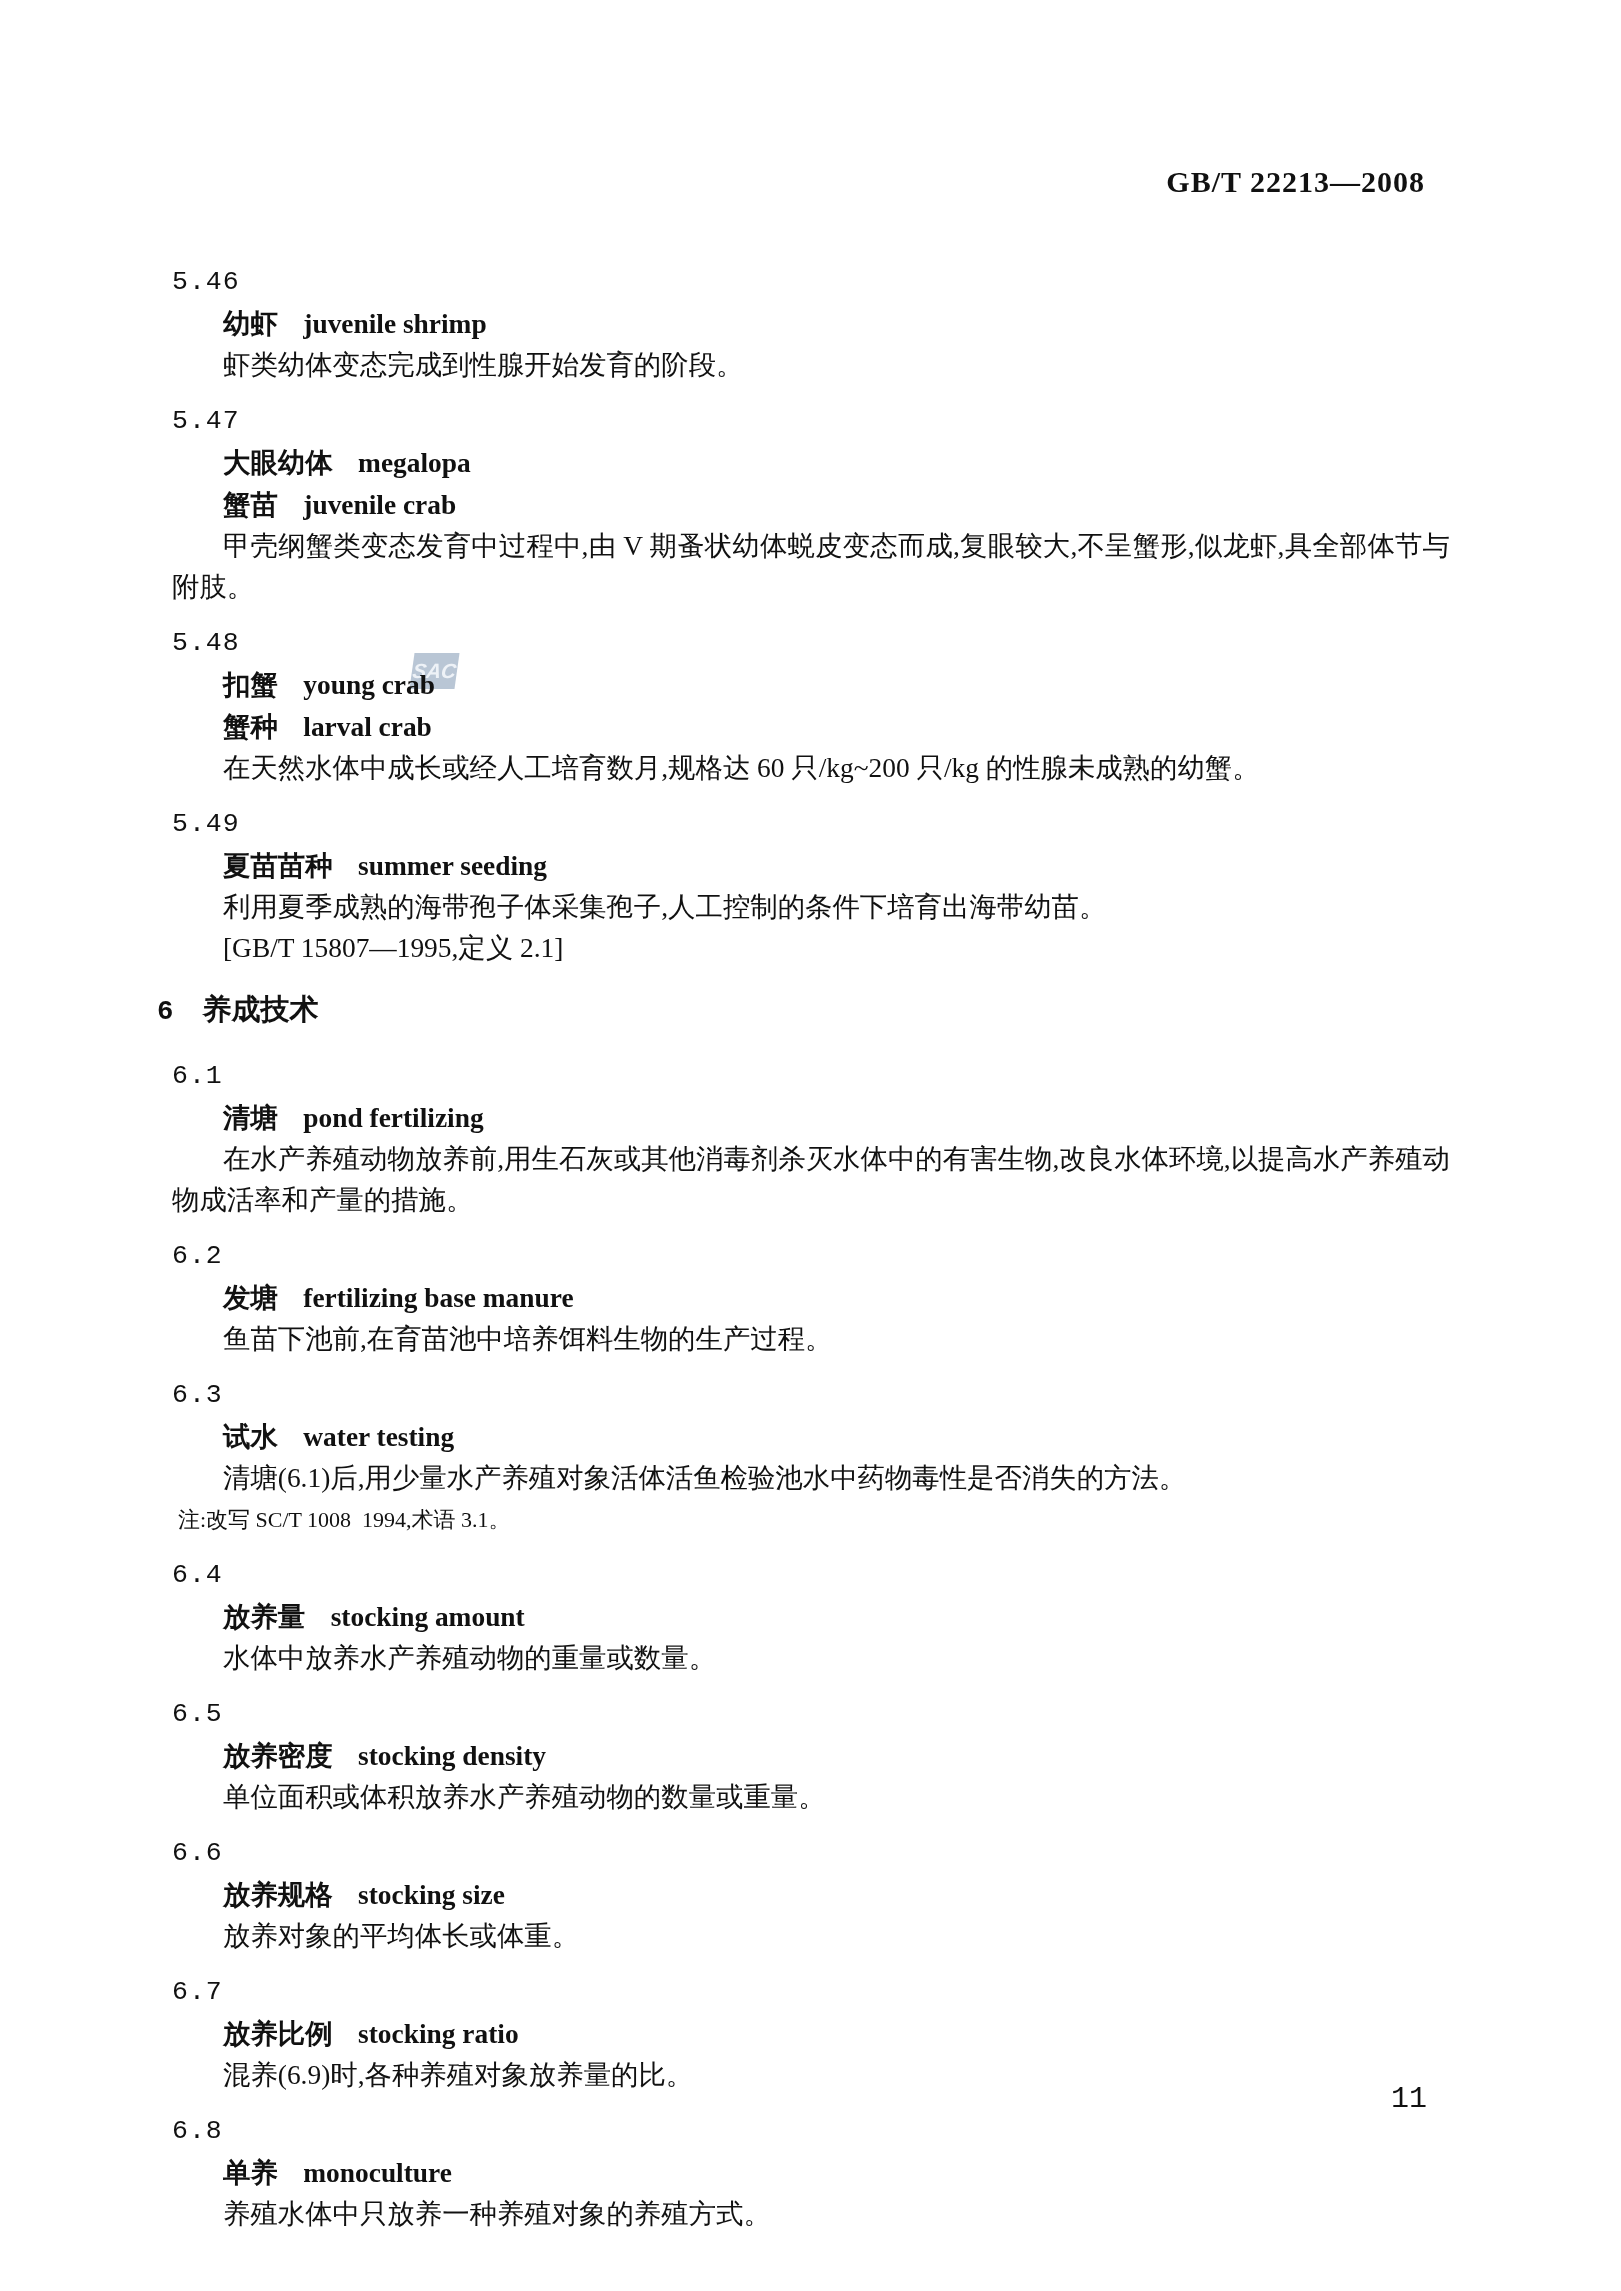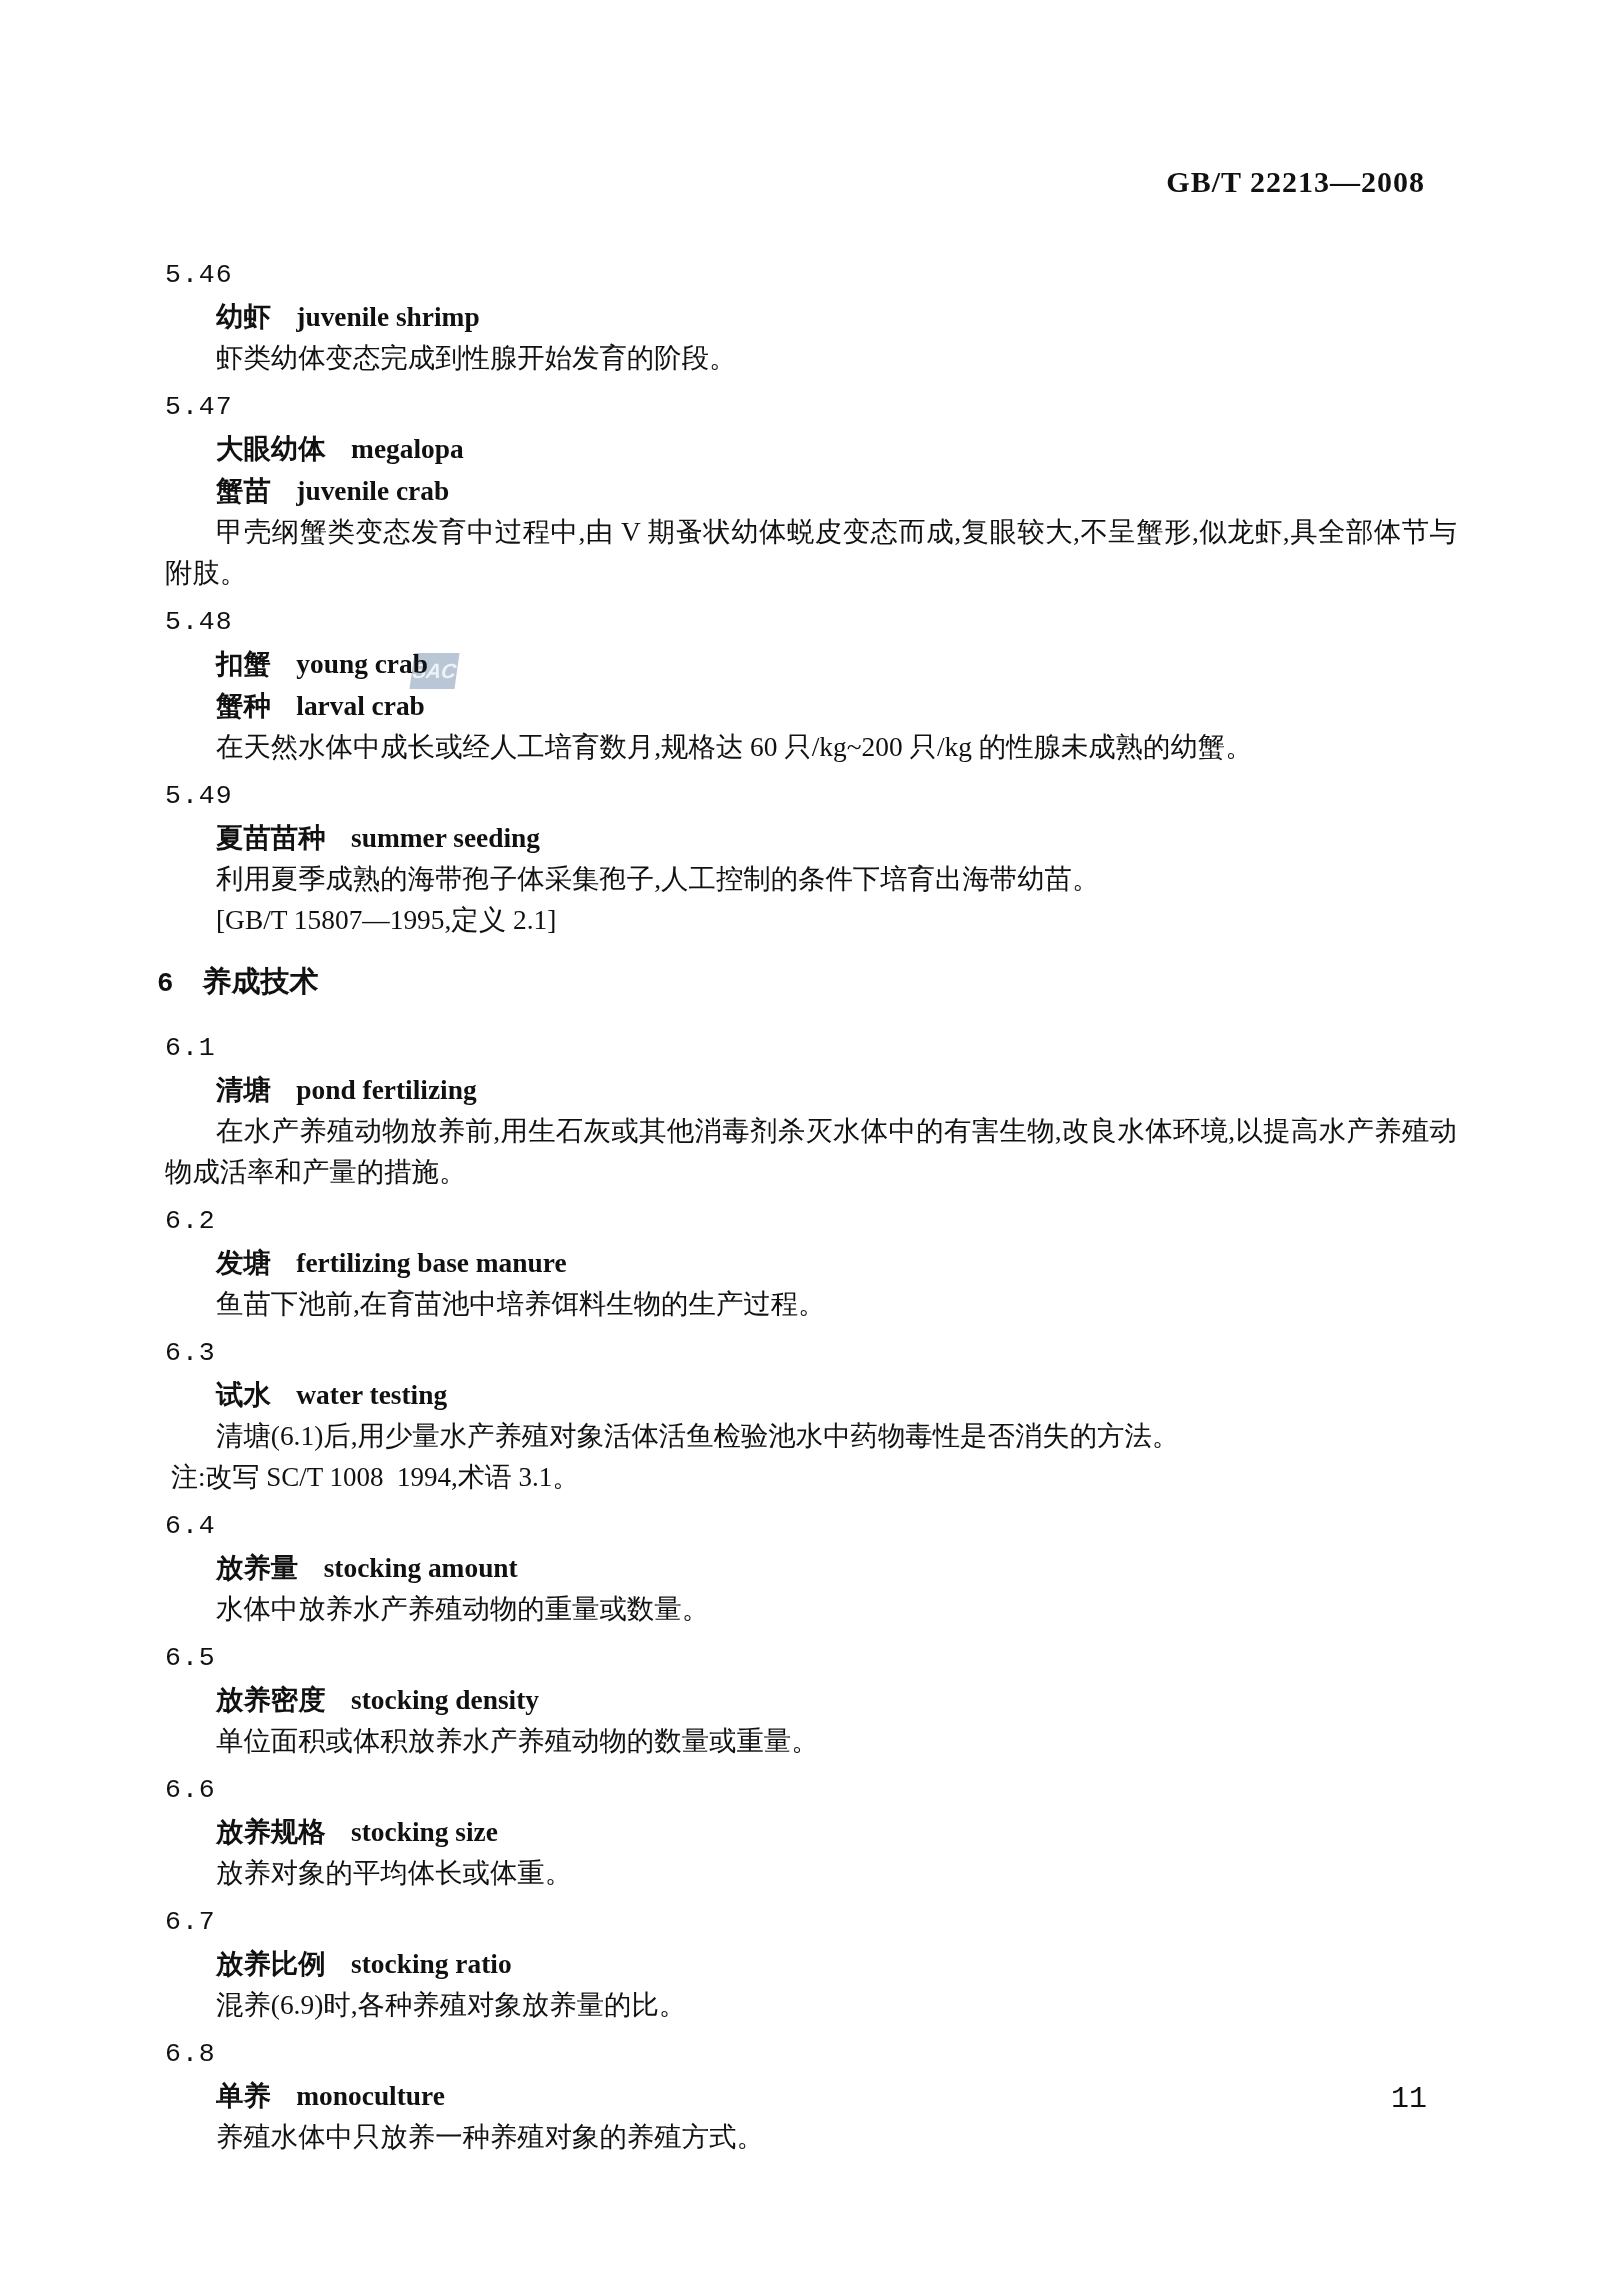--- a/index.html
+++ b/index.html
@@ -34,21 +34,21 @@
     z-index:0;
   }
   .content{
     position:absolute;
     left:157px;top:247px;
     width:1308px;
     font-size:27.4px;
     line-height:41px;
     z-index:1;
   }
-  .sec{margin:8px;}
+  .sec{margin:15px;}
   .sec-no{
     font-family:"Liberation Mono","DejaVu Sans Mono",monospace;
     font-size:26.5px;
     letter-spacing:1px;
   }
   .term-line{
     padding-left:51px;
     font-weight:bold;
   }
   .term-zh{
@@ -61,21 +61,21 @@
     margin-left:25.5px;
   }
   p.def, p.ref{
     margin:0;
     text-indent:51px;
     text-align:justify;
   }
   p.note{
     margin:0;
     padding-left:5.9px;
-    font-size:27px;
+    font-size:22px;
     white-space:pre-wrap;
   }
   .chapter{
     margin-top:20px;
     margin-bottom:23.5px;
     font-weight:bold;
   }
   .ch-no{
     font-family:"Liberation Mono","DejaVu Sans Mono",monospace;
     font-size:27.4px;

